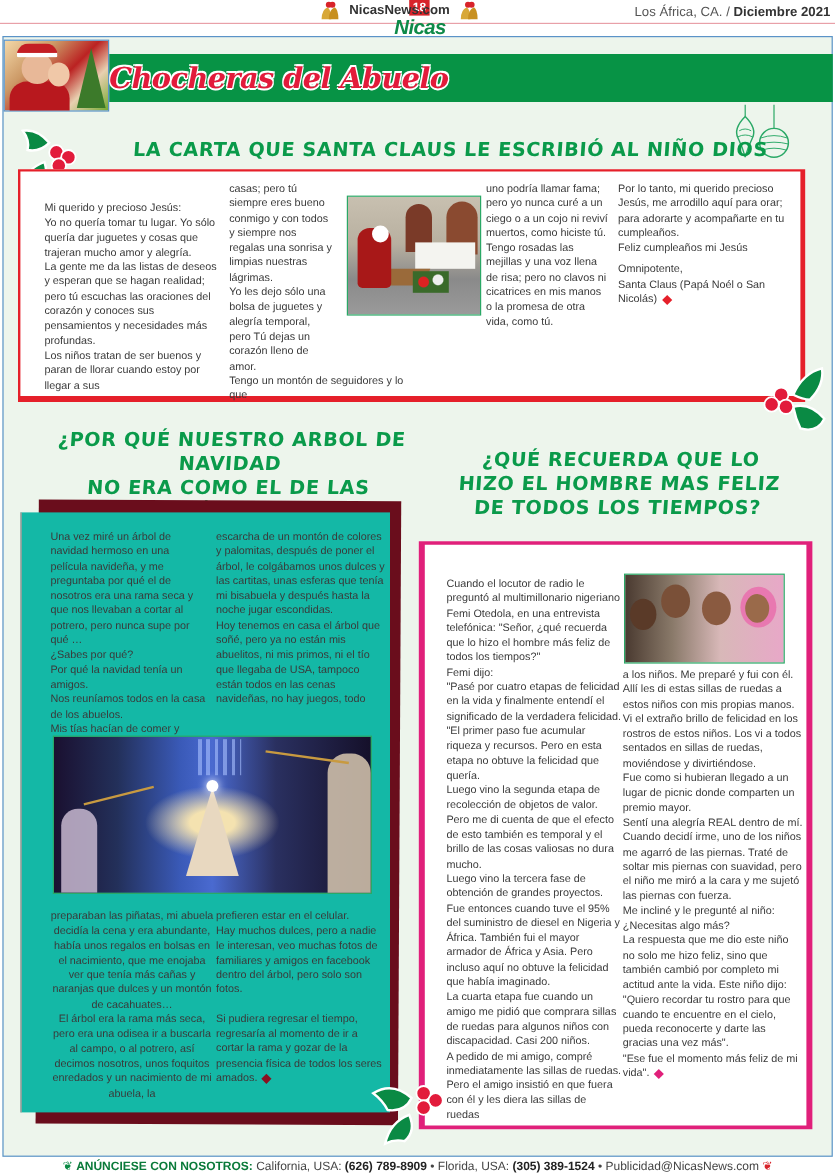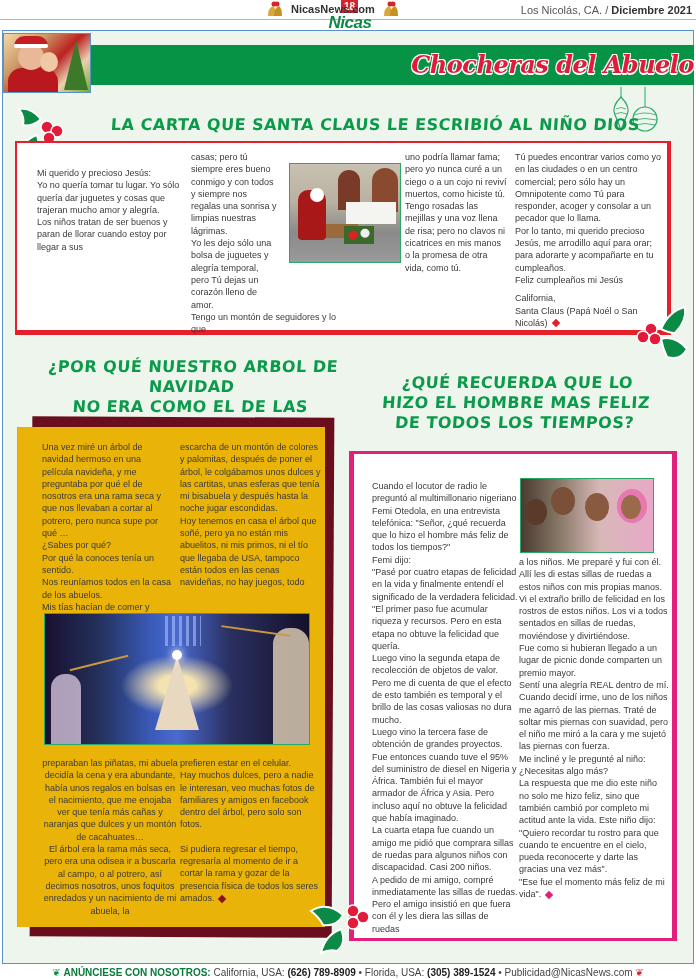--- a/index.html
+++ b/index.html
@@ -13,21 +13,21 @@
   .issue { margin-left: 6px; color: #555; font-size: 11px; border-left: 1px solid #aaa; padding-left: 6px; }
   .issue b { color: #333; }
   .site { position: absolute; left: 291px; top: 3px; font-weight: bold; color: #333; font-size: 11px; }
   .bell { position: absolute; top: 0; width: 22px; height: 18px; }
   .dateline { position: absolute; right: 4px; top: 4px; color: #555; font-size: 11px; }
   .dateline b { color: #333; text-align: right; }
 
   
   .panel { position: absolute; left: 2px; top: 30px; width: 692px; height: 934px; background: #edf5ec; border: 1px solid #5a93c8; }
   .banner { position: absolute; left: 88px; top: 14px; width: 603px; height: 40px; background: #079345; }
-  .banner-title { position: absolute; left: 0; right: 0; top: 5px; text-align: right; font-family: "DejaVu Serif", serif; font-style: italic; font-weight: bold; font-size: 24px; color: #e21b3b; text-shadow: -1px -1px 0 #fff, 1px -1px 0 #fff, -1px 1px 0 #fff, 1px 1px 0 #fff, 0 2px 0 #fff; letter-spacing: -0.5px; }
+  .banner-title { position: absolute; left: 0; right: 0; top: 5px; text-align: left; font-family: "DejaVu Serif", serif; font-style: italic; font-weight: bold; font-size: 24px; color: #e21b3b; text-shadow: -1px -1px 0 #fff, 1px -1px 0 #fff, -1px 1px 0 #fff, 1px 1px 0 #fff, 0 2px 0 #fff; letter-spacing: -0.5px; }
   .grandpa-photo { position: absolute; left: 0px; top: 2px; width: 88px; height: 60px; border: 1px solid #5a93c8; background: linear-gradient(135deg, #f3d8a8 0%, #c96 30%, #b22 55%, #e8d0b0 75%, #7a3 100%); overflow: hidden; }
   .grandpa-photo .face1 { position:absolute; left:14px; top:10px; width:26px; height:26px; border-radius:50%; background:#e8b898; }
   .grandpa-photo .hat { position:absolute; left:10px; top:2px; width:34px; height:12px; border-radius:12px 12px 2px 2px; background:#c41e24; border-bottom:4px solid #fff; }
   .grandpa-photo .body1 { position:absolute; left:4px; top:34px; width:50px; height:30px; border-radius:14px 14px 0 0; background:#b8181e; }
   .grandpa-photo .tree { position:absolute; left:60px; top:6px; width:0; height:0; border-left:12px solid transparent; border-right:12px solid transparent; border-bottom:50px solid #3c7a2a; }
   .grandpa-photo .face2 { position:absolute; left:36px; top:18px; width:18px; height:20px; border-radius:50%; background:#f0c8a8; }
 
   .ornaments { position: absolute; left: 604px; top: 56px; width: 56px; height: 50px; }
 
   
@@ -49,21 +49,21 @@
   .santa-photo .arch2 { position:absolute; left:82px; top:4px; width:26px; height:44px; background:#8a4a30; border-radius:13px 13px 0 0; }
   .santa-photo .altar { position:absolute; left:56px; top:38px; width:50px; height:22px; background:#f4f4f0; }
   .santa-photo .santa { position:absolute; left:8px; top:26px; width:28px; height:50px; background:#a81818; border-radius:10px 10px 4px 4px; }
   .santa-photo .beard { position:absolute; left:20px; top:24px; width:14px; height:14px; background:#fff; border-radius:50%; }
   .santa-photo .pew { position:absolute; left:26px; top:60px; width:40px; height:14px; background:#9a6a3a; transform: skewX(-20deg); }
   .santa-photo .flowers { position:absolute; left:54px; top:62px; width:30px; height:18px; background: radial-gradient(circle at 30% 50%, #d22 0 4px, transparent 5px), radial-gradient(circle at 70% 40%, #eee 0 4px, #3a6a2a 5px); }
   .sign-diamond { display:inline-block; width:6px; height:6px; background:#e5202a; transform: rotate(45deg); margin-left: 5px; vertical-align: middle; }
 
   
   .box2-shadow { position: absolute; left: 28px; top: 386px; width: 302px; height: 520px; background: #6a0d1c; transform: rotate(0.3deg); }
-  .box2 { position: absolute; left: 14px; top: 396px; width: 308px; height: 500px; background: #eab308; border-left: 1px solid #c99; }
+  .box2 { position: absolute; left: 14px; top: 396px; width: 308px; height: 500px; background: #14b8a6; border-left: 1px solid #c99; }
   .t1 { left: 24px; top: 14px; width: 130px; }
   .t2 { left: 162px; top: 14px; width: 142px; }
   .t3 { left: 24px: top: 0; }
   .tree-photo { position: absolute; left: 26px; top: 186px; width: 266px; height: 132px; border: 1px solid #2aa866; background: radial-gradient(ellipse at 50% 55%, #f4e2b0 0 10%, transparent 30%), linear-gradient(90deg, #1a1030 0%, #23305a 20%, #3a5ab8 40%, #4a6ad0 50%, #2a3060 70%, #15102a 100%); overflow: hidden; }
   .tree-photo .xtree { position:absolute; left:110px; top:42px; width:0; height:0; border-left:22px solid transparent; border-right:22px solid transparent; border-bottom:74px solid #e8d8c0; }
   .tree-photo .star { position:absolute; left:127px; top:36px; width:10px; height:10px; border-radius:50%; background:#fff; box-shadow:0 0 8px #fff; }
   .tree-photo .angel1 { position:absolute; left:6px; top:60px; width:30px; height:70px; background:#c8b8d0; border-radius:14px 14px 0 0; opacity:0.85; }
   .tree-photo .angel2 { position:absolute; left:228px; top:14px; width:36px; height:118px; background:#d8c8b0; border-radius:16px 16px 0 0; opacity:0.85; }
   .tree-photo .horn1 { position:absolute; left:24px; top:48px; width:60px; height:2px; background:#c89a40; transform: rotate(-14deg); }
   .tree-photo .horn2 { position:absolute; left:176px; top:16px; width:70px; height:2px; background:#c89a40; transform: rotate(8deg); }
@@ -101,21 +101,21 @@
       <circle cx="10" cy="4" r="2.5" fill="#d8232a"></circle>
       <circle cx="13" cy="4" r="2.5" fill="#d8232a"></circle>
     </svg>
   <span class="site">NicasNews.com</span>
   <svg class="bell" style="left:380px" viewBox="0 0 22 18">
       <path d="M4 16 Q4 8 9 6 Q12 8 12 16 Z" fill="#d8a838"></path>
       <path d="M10 16 Q10 8 15 6 Q18 8 18 16 Z" fill="#c89020"></path>
       <circle cx="10" cy="4" r="2.5" fill="#d8232a"></circle>
       <circle cx="13" cy="4" r="2.5" fill="#d8232a"></circle>
     </svg>
-  <span class="dateline"><span>Los Nicolás, CA. /</span> <b>Diciembre 2021</b></span>
+  <span class="dateline"><span>Los África, CA. /</span> <b>Diciembre 2021</b></span>
 </div>
 
 <div class="panel">
 
   <div class="banner">
     <div class="banner-title">Chocheras del Abuelo</div>
   </div>
 
   <div class="grandpa-photo">
     <div class="tree"></div>
@@ -141,20 +141,21 @@
     <path d="M4 52 Q8 36 24 30 Q28 42 20 48 Q12 48 4 52 Z" fill="#0a8a44" stroke="#fff" stroke-width="2"></path>
     <circle cx="34" cy="22" r="6" fill="#e21b3b" stroke="#fff" stroke-width="1.5"></circle>
     <circle cx="44" cy="26" r="6" fill="#e21b3b" stroke="#fff" stroke-width="1.5"></circle>
     <circle cx="36" cy="33" r="6" fill="#e21b3b" stroke="#fff" stroke-width="1.5"></circle>
   </svg>
 
   <div class="box1">
     <div class="txt c1">
       <p>Mi querido y precioso Jesús:</p>
       <p>Yo no quería tomar tu lugar. Yo sólo quería dar juguetes y cosas que trajeran mucho amor y alegría.</p>
+      <p>La gente me da las listas de deseos y esperan que se hagan realidad; pero tú escuchas las oraciones del corazón y conoces sus pensamientos y necesidades más profundas.</p>
       <p>Los niños tratan de ser buenos y paran de llorar cuando estoy por llegar a sus</p>
     </div>
     <div class="txt c2">
       <p style="width:88px">casas; pero tú siempre eres bueno conmigo y con todos y siempre nos regalas una sonrisa y limpias nuestras lágrimas.</p>
       <p style="width:88px">Yo les dejo sólo una bolsa de juguetes y alegría temporal, pero Tú dejas un corazón lleno de amor.</p>
       <p>Tengo un montón de seguidores y lo que</p>
     </div>
     <div class="santa-photo">
       <div class="arch"></div>
         <div class="arch2"></div>
@@ -162,24 +163,23 @@
         <div class="pew"></div>
         <div class="santa"></div>
         <div class="beard"></div>
         <div class="flowers"></div>
     </div>
     <div class="txt c3">
       <p style="margin-left:52px">uno podría llamar fama; pero yo nunca curé a un ciego o a un cojo ni reviví muertos, como hiciste tú.</p>
       <p style="margin-left:52px; width:102px">Tengo rosadas las mejillas y una voz llena de risa; pero no clavos ni cicatrices en mis manos o la promesa de otra vida, como tú.</p>
     </div>
     <div class="txt c4">
-      <p>Tú puedes encontrar varios como yo en las ciudades o en un centro comercial; pero sólo hay un Omnipotente como Tú para responder, acoger y consolar a un pecador que lo llama.</p>
       <p>Por lo tanto, mi querido precioso Jesús, me arrodillo aquí para orar; para adorarte y acompañarte en tu cumpleaños.</p>
       <p>Feliz cumpleaños mi Jesús</p>
-      <p style="margin-top:6px">California,</p>
+      <p style="margin-top:6px">Omnipotente,</p>
       <p><span>Santa Claus (Papá Noél o San Nicolás)</span><span class="sign-diamond"></span></p>
     </div>
   </div>
 
   <svg class="holly" style="left:626px; top:274px; width:62px; height:60px" viewBox="0 0 62 60">
     <path d="M32 24 Q40 6 56 2 Q58 16 46 28 Q40 28 32 24 Z" fill="#0a8a44" stroke="#fff" stroke-width="2"></path>
     <path d="M32 34 Q46 30 58 44 Q52 56 38 52 Q34 44 32 34 Z" fill="#0a8a44" stroke="#fff" stroke-width="2"></path>
     <circle cx="22" cy="24" r="6" fill="#e21b3b" stroke="#fff" stroke-width="1.5"></circle>
     <circle cx="14" cy="32" r="6" fill="#e21b3b" stroke="#fff" stroke-width="1.5"></circle>
     <circle cx="26" cy="34" r="6" fill="#e21b3b" stroke="#fff" stroke-width="1.5"></circle>
@@ -187,21 +187,21 @@
 
   <div class="comic title2">
     <div>¿POR QUÉ NUESTRO ARBOL DE NAVIDAD</div>
     <div>NO ERA COMO EL DE LAS PELÍCULAS?</div>
   </div>
   <div class="box2-shadow"></div>
   <div class="box2">
     <div class="txt t1">
       <p>Una vez miré un árbol de navidad hermoso en una película navideña, y me preguntaba por qué el de nosotros era una rama seca y que nos llevaban a cortar al potrero, pero nunca supe por qué …</p>
       <p>¿Sabes por qué?</p>
-      <p>Por qué la conoces tenía un sentido.</p>
+      <p>Por qué la navidad tenía un amigos.</p>
       <p>Nos reuníamos todos en la casa de los abuelos.</p>
       <p>Mis tías hacían de comer y</p>
     </div>
     <div class="txt t2">
       <p>escarcha de un montón de colores y palomitas, después de poner el árbol, le colgábamos unos dulces y las cartitas, unas esferas que tenía mi bisabuela y después hasta la noche jugar escondidas.</p>
       <p>Hoy tenemos en casa el árbol que soñé, pero ya no están mis abuelitos, ni mis primos, ni el tío que llegaba de USA, tampoco están todos en las cenas navideñas, no hay juegos, todo</p>
     </div>
     <div class="tree-photo">
       <div class="win"></div>
         <div class="xtree"></div>

